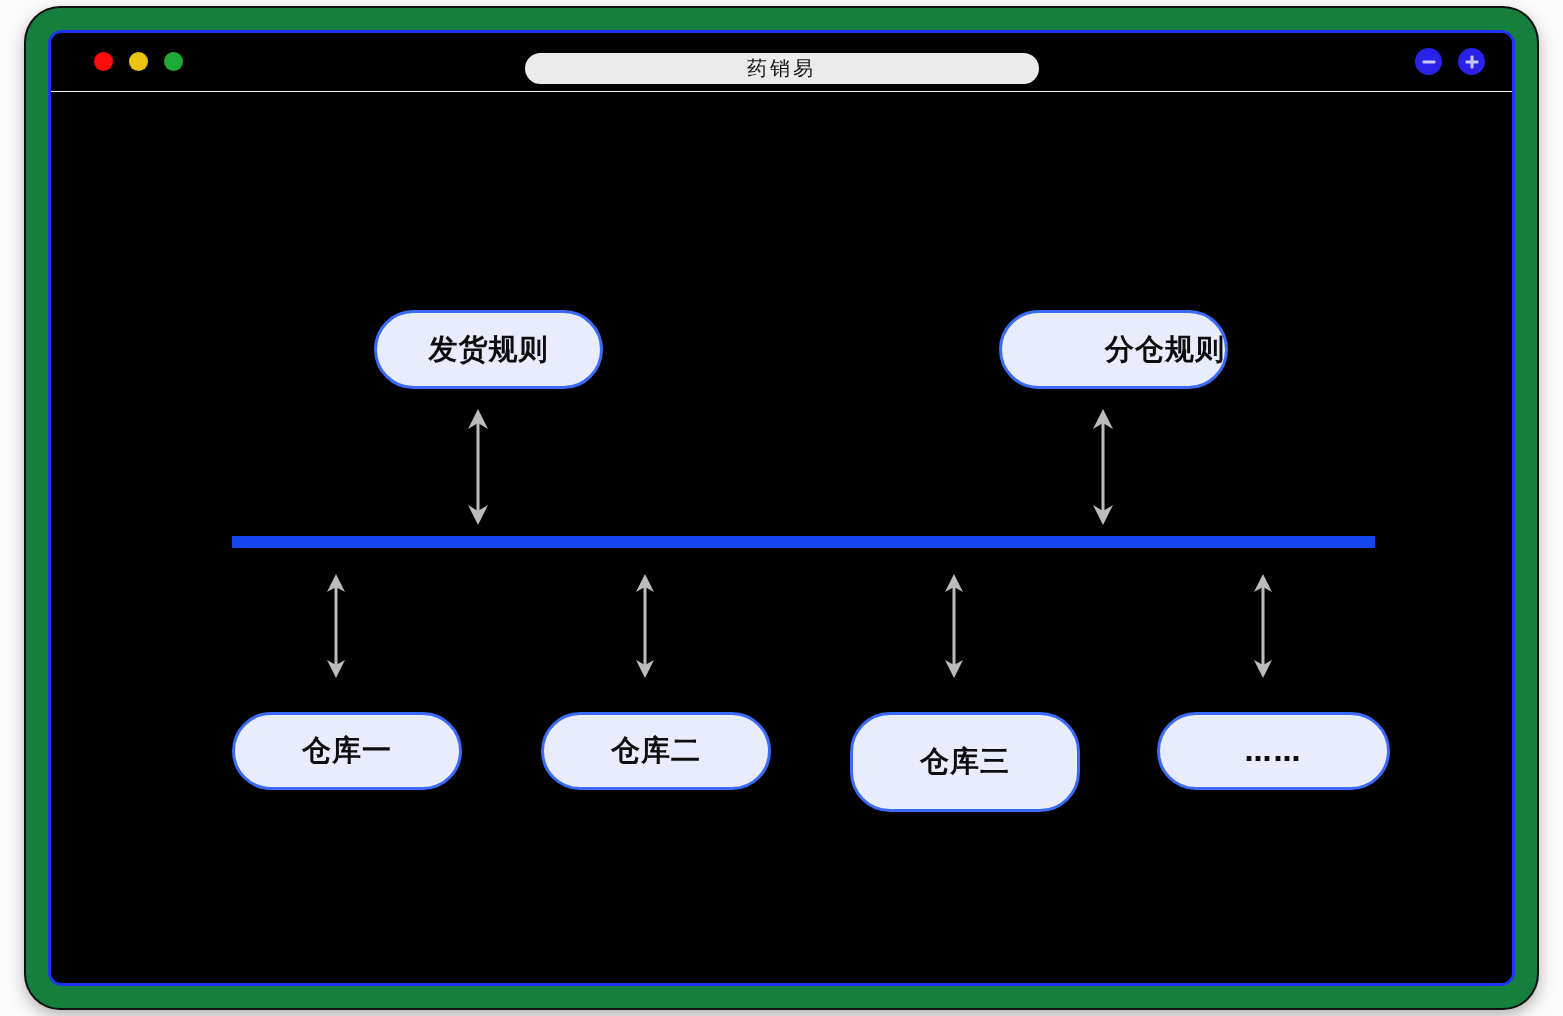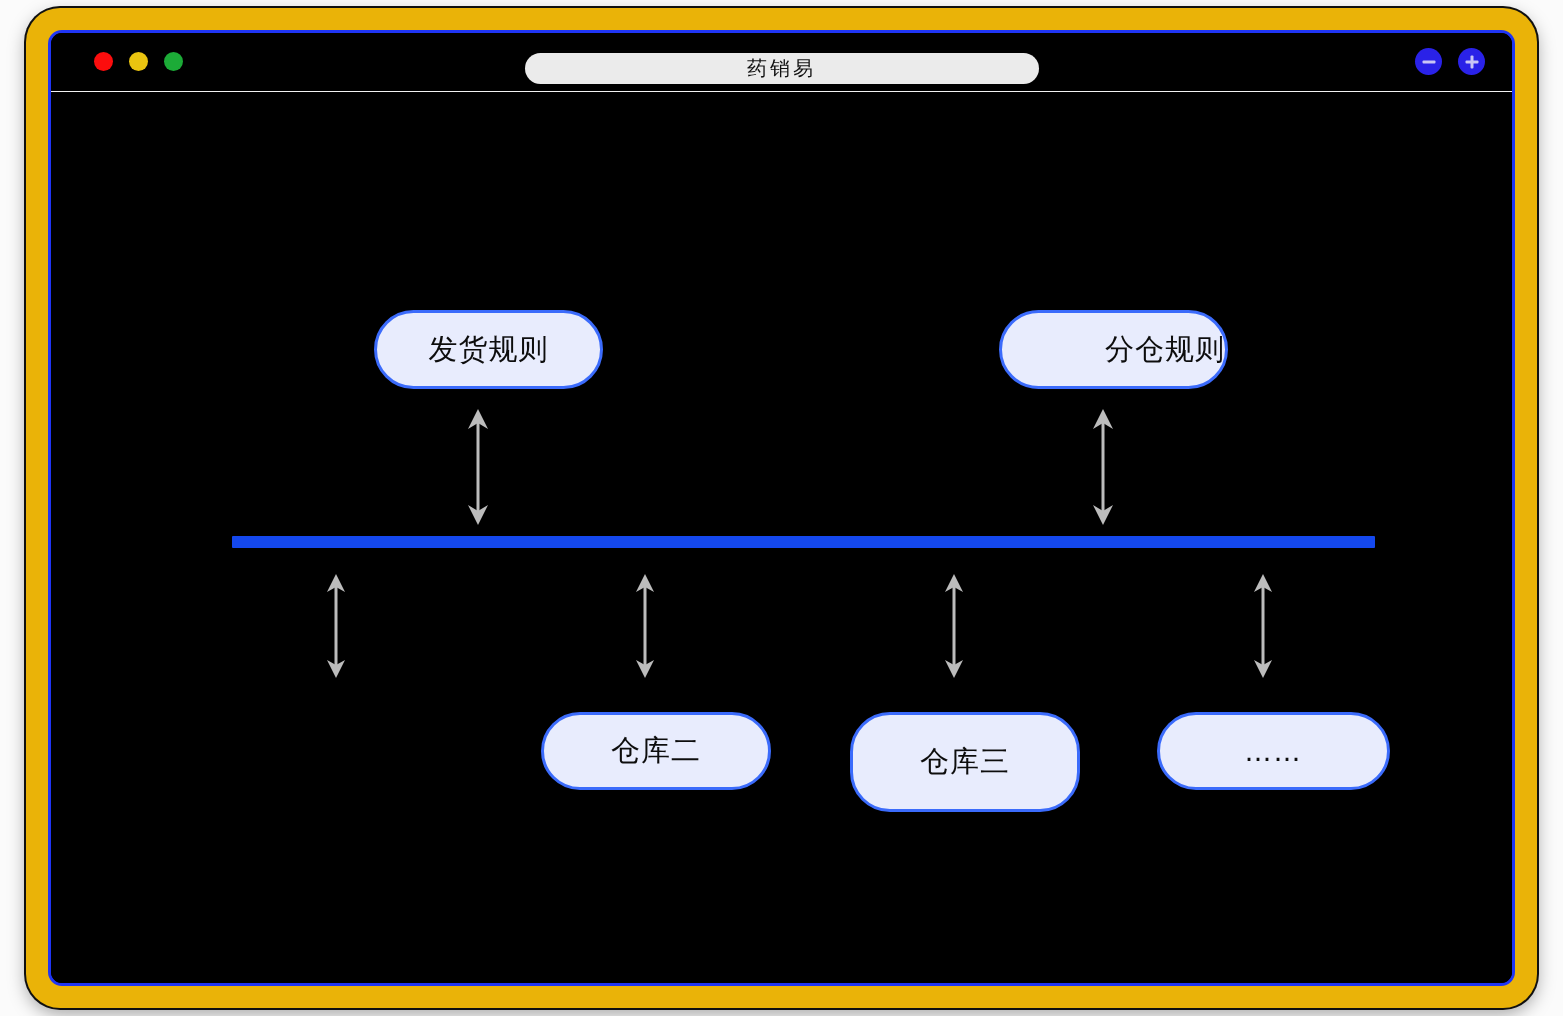--- a/index.html
+++ b/index.html
@@ -12,21 +12,21 @@
     overflow: hidden;
   }
 
   
   #window-frame {
     position: absolute;
     left: 26px;
     top: 8px;
     width: 1511px;
     height: 1000px;
-    background: #eab308;
+    background: #15803d;
     border-radius: 34px;
     box-shadow: 0 0 0 2px #101010, 0 6px 18px rgba(0,0,0,0.35);
   }
 
   #window-inner {
     position: absolute;
     left: 22px;
     top: 22px;
     width: 1467px;
     height: 956px;
@@ -123,20 +123,21 @@
   
   .node {
     position: absolute;
     background: #e8ecfd;
     border: 3px solid #3b6bfb;
     border-radius: 40px;
     display: flex;
     align-items: center;
     justify-content: center;
     cursor: pointer;
+    font-weight: bold;
   }
   .node-label {
     font-size: 29px;
     color: #0d0d0d;
     letter-spacing: 1px;
     font-family: "DejaVu Sans", "Liberation Sans", sans-serif;
     white-space: nowrap;
   }
   .node-label.dots {
     font-size: 27px;
@@ -250,20 +251,23 @@
         <polygon points="16,2 25,20 16,15 7,20" fill="#bcbcbc"></polygon>
         <polygon points="16,106 25,88 16,93 7,88" fill="#bcbcbc"></polygon>
       </svg>
 
       <svg class="arrow" id="arrow-wh-more" width="32" height="108" viewBox="0 0 32 108">
         <line x1="16" y1="13" x2="16" y2="95" stroke="#bcbcbc" stroke-width="3"></line>
         <polygon points="16,2 25,20 16,15 7,20" fill="#bcbcbc"></polygon>
         <polygon points="16,106 25,88 16,93 7,88" fill="#bcbcbc"></polygon>
       </svg>
 
+      <div class="node" id="node-warehouse-1">
+        <span class="node-label">仓库一</span>
+      </div>
 
       <div class="node" id="node-warehouse-2">
         <span class="node-label">仓库二</span>
       </div>
 
       <div class="node" id="node-warehouse-3">
         <span class="node-label">仓库三</span>
       </div>
 
       <div class="node" id="node-warehouse-more">

